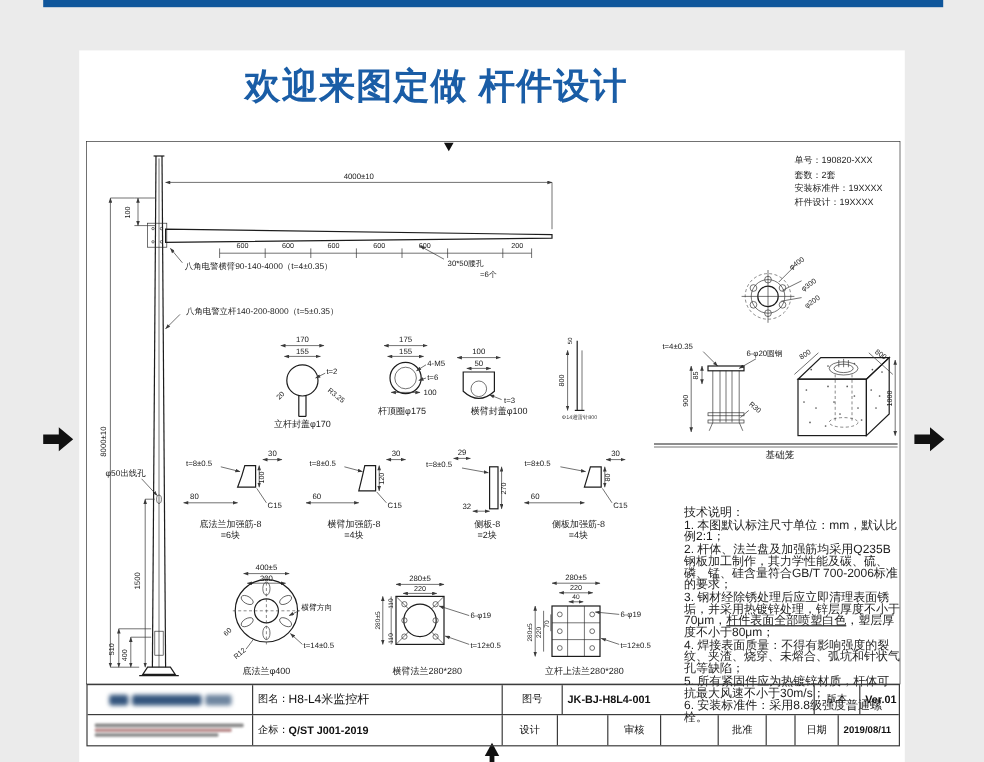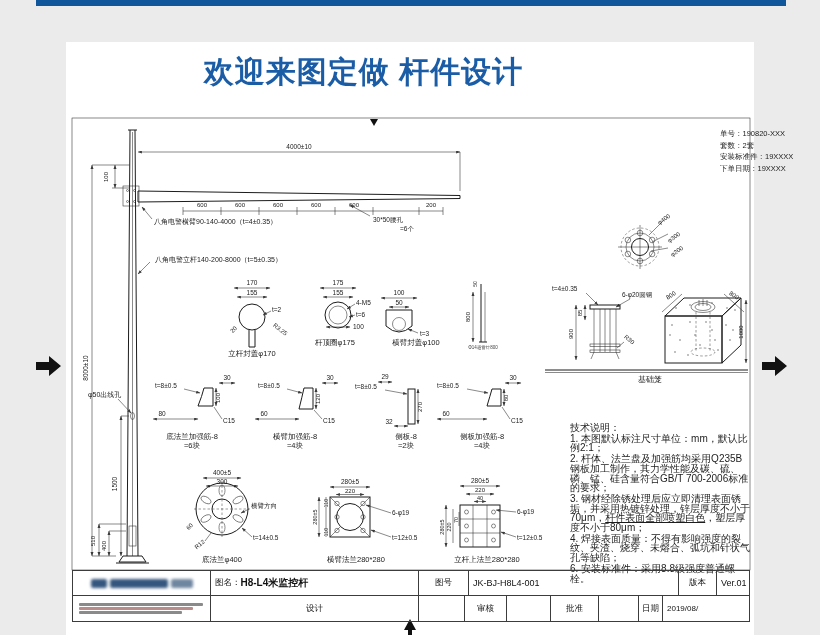--- a/index.html
+++ b/index.html
@@ -18,35 +18,35 @@
   .f65{font-size:6.5px;}
   .f75{font-size:7.5px;}
   .f8{font-size:8px;}
   .obj{stroke:#1c1c1c;stroke-width:1;fill:none;}
   .thin{stroke:#2a2a2a;stroke-width:0.55;fill:none;}
   .dim{stroke:#3a3a3a;stroke-width:0.6;fill:none;}
   .dash{stroke:#3a3a3a;stroke-width:0.5;fill:none;stroke-dasharray:2.5 2;}
   .dot{fill:#555;}
   .blk{fill:#111;}
   .html-layer{position:absolute;z-index:3;}
-  .order-info{left:720px;top:128px;font-size:7.5px;line-height:11.5px;color:#222;}
+  .order-info{left:662px;top:128px;font-size:7.5px;line-height:11.5px;color:#222;}
   .notes{left:570px;top:423px;width:180px;font-size:10px;line-height:9.7px;color:#1d1d1d;}
   .notes div{margin:0 0 1px 0;}
   .u{text-decoration:underline;}
   .tb{left:72px;top:570px;width:678px;height:52px;border:1.3px solid #3c3c3c;box-sizing:border-box;
       color:#111;}
   .tb-row{display:grid;height:25px;box-sizing:border-box;}
   .tb-row1{grid-template-columns:138px 208px 50px 210px 38px 1fr;border-bottom:1px solid #3c3c3c;}
   .tb-row2{grid-template-columns:138px 208px 46px 42px 44px 48px 40px 24px 36px 1fr;}
   .tb-cell{border-right:1px solid #3c3c3c;display:flex;align-items:center;padding:0 4px;
       font-size:8.5px;overflow:hidden;white-space:nowrap;box-sizing:border-box;}
   .tb-cell:last-child{border-right:none;}
   .tb-label{justify-content:center;text-align:center;}
-  .tb-val{font-weight:400;font-size:9px;}
-  .tb-name{font-weight:700;font-size:10px;}
+  .tb-val{font-weight:700;font-size:9px;}
+  .tb-name{font-weight:400;font-size:10px;}
   .logo-cell{position:relative;flex-direction:column;justify-content:center;}
   .logo-blur{filter:blur(1.6px);display:flex;gap:3px;align-items:center;}
   .logo-blob{background:#35567e;height:9px;border-radius:2px;}
   .addr-blur{filter:blur(0.7px);width:100%;}
   .addr-line{height:2.6px;background:#8a8a8a;margin:1.6px 2px;border-radius:1px;}
   .addr-line.red{background:#b98b8b;}
 </style>
 </head>
 <body>
 
@@ -423,29 +423,30 @@
     <path d="M501,532 L516,537" class="dim" marker-start="url(#as)"></path>
     <text class="ta-s f65" x="517" y="540">t=12±0.5</text>
     <text class="f75" x="487" y="562">立杆上法兰280*280</text>
   </g>
 </svg>
 
 <div class="html-layer order-info">
   <div>单号：190820-XXX</div>
   <div>套数：2套</div>
   <div>安装标准件：19XXXX</div>
-  <div>下单日期：19XXXX</div>
+  <div>杆件设计：19XXXX</div>
 </div>
 
 <div class="html-layer notes">
   <div>技术说明：</div>
   <div>1. 本图默认标注尺寸单位：mm，默认比例2:1；</div>
   <div>2. 杆体、法兰盘及加强筋均采用Q235B钢板加工制作，其力学性能及碳、硫、磷、锰、硅含量符合GB/T 700-2006标准的要求；</div>
   <div><span>3. 钢材经除锈处理后应立即清理表面锈垢，并采用热镀锌处理，锌层厚度不小于70μm，</span><span class="u">杆件表面全部喷塑白色</span><span>，塑层厚度不小于80μm；</span></div>
   <div>4. 焊接表面质量：不得有影响强度的裂纹、夹渣、烧穿、未熔合、弧坑和针状气孔等缺陷；</div>
+  <div>5. 所有紧固件应为热镀锌材质，杆体可抗最大风速不小于30m/s；</div>
   <div>6. 安装标准件：采用8.8级强度普通螺栓。</div>
 </div>
 
 <div class="html-layer tb">
   <div class="tb-row tb-row1">
     <div class="tb-cell logo-cell">
       <div class="logo-blur">
         <div class="logo-blob" style="width:16px"></div>
         <div class="logo-blob" style="width:58px"></div>
         <div class="logo-blob" style="width:22px;background:#6f86a0"></div>
@@ -461,20 +462,24 @@
     <div class="tb-cell tb-val">Ver.01</div>
   </div>
   <div class="tb-row tb-row2">
     <div class="tb-cell logo-cell">
       <div class="addr-blur">
         <div class="addr-line" style="width:96%"></div>
         <div class="addr-line red" style="width:88%"></div>
         <div class="addr-line" style="width:80%"></div>
       </div>
     </div>
+    <div class="tb-cell">
+      <span>企标：</span>
+      <span class="tb-val">Q/ST J001-2019</span>
+    </div>
     <div class="tb-cell tb-label">设计</div>
     <div class="tb-cell"></div>
     <div class="tb-cell tb-label">审核</div>
     <div class="tb-cell"></div>
     <div class="tb-cell tb-label">批准</div>
     <div class="tb-cell"></div>
     <div class="tb-cell tb-label">日期</div>
     <div class="tb-cell tb-val" style="font-size:8px">2019/08/11</div>
   </div>
 </div>

